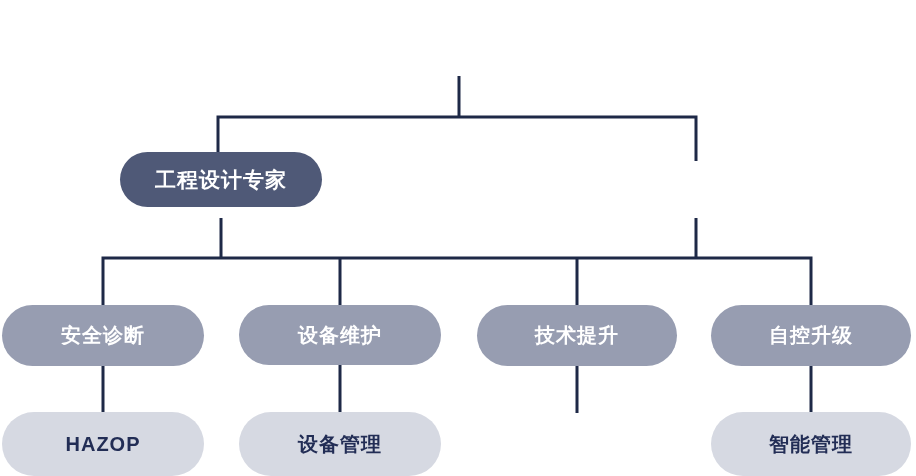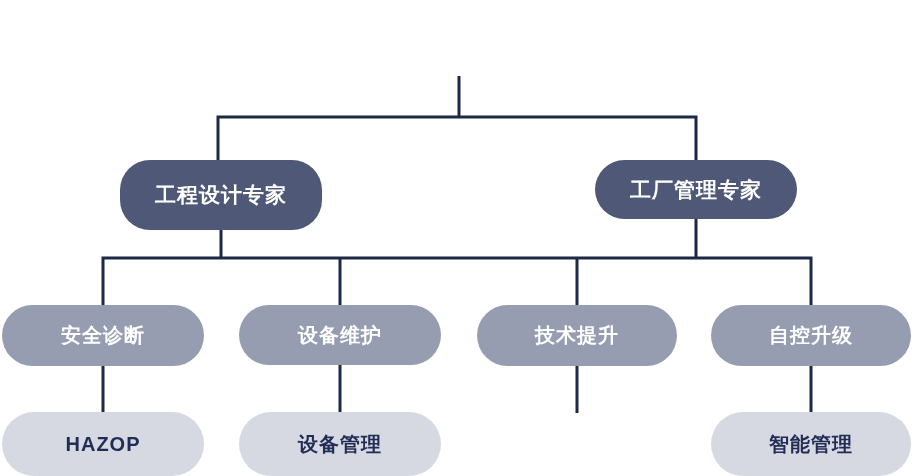--- a/index.html
+++ b/index.html
@@ -73,25 +73,22 @@
   <svg class="connectors" viewBox="0 0 916 476" xmlns="http://www.w3.org/2000/svg" aria-hidden="true">
 
     <path d="M459 76 V117 M216.5 117 H697.5 M218 117 V161 M696 117 V161"></path>
 
     <path d="M221 218 V258 M696 218 V258 M101.5 258 H812.5 M103 258 V306 M340 258 V306 M577 258 V306 M811 258 V306"></path>
 
     <path d="M103 365 V413 M340 365 V413 M577 365 V413 M811 365 V413"></path>
   </svg>
 
 
-  <div class="node node-l2" style="left:120px; top:160px; width:202px; height:70px;">
+  <div class="node node-l2" style="left:120px; top:152px; width:202px; height:55px;">
     <span>工程设计专家</span>
-  </div>
-  <div class="node node-l2" style="left:595px; top:160px; width:202px; height:59px;">
-    <span>工厂管理专家</span>
   </div>
 
   <div class="node node-l3" style="left:2px; top:305px; width:202px; height:61px;align-items:center;">
     <span>安全诊断</span>
   </div>
   <div class="node node-l3" style="left:239px; top:305px; width:202px; height:60px;">
     <span>设备维护</span>
   </div>
   <div class="node node-l3" style="left:477px; top:305px; width:200px; height:61px;">
     <span>技术提升</span>

